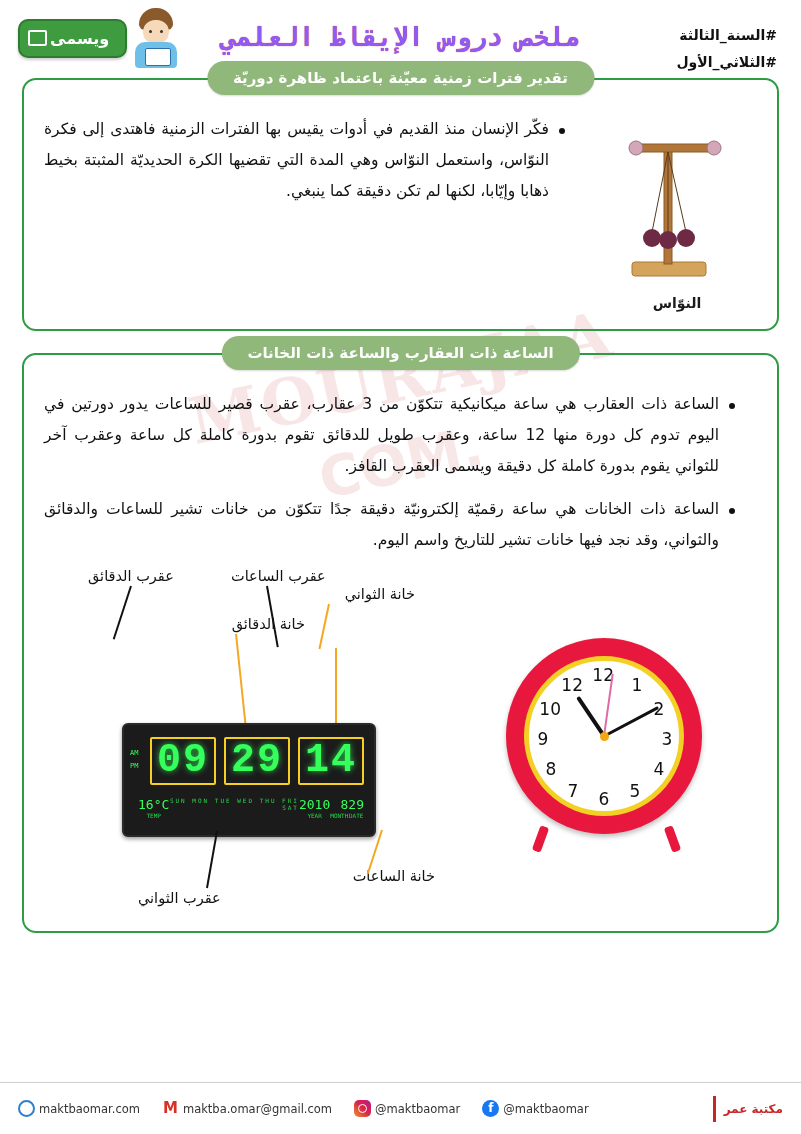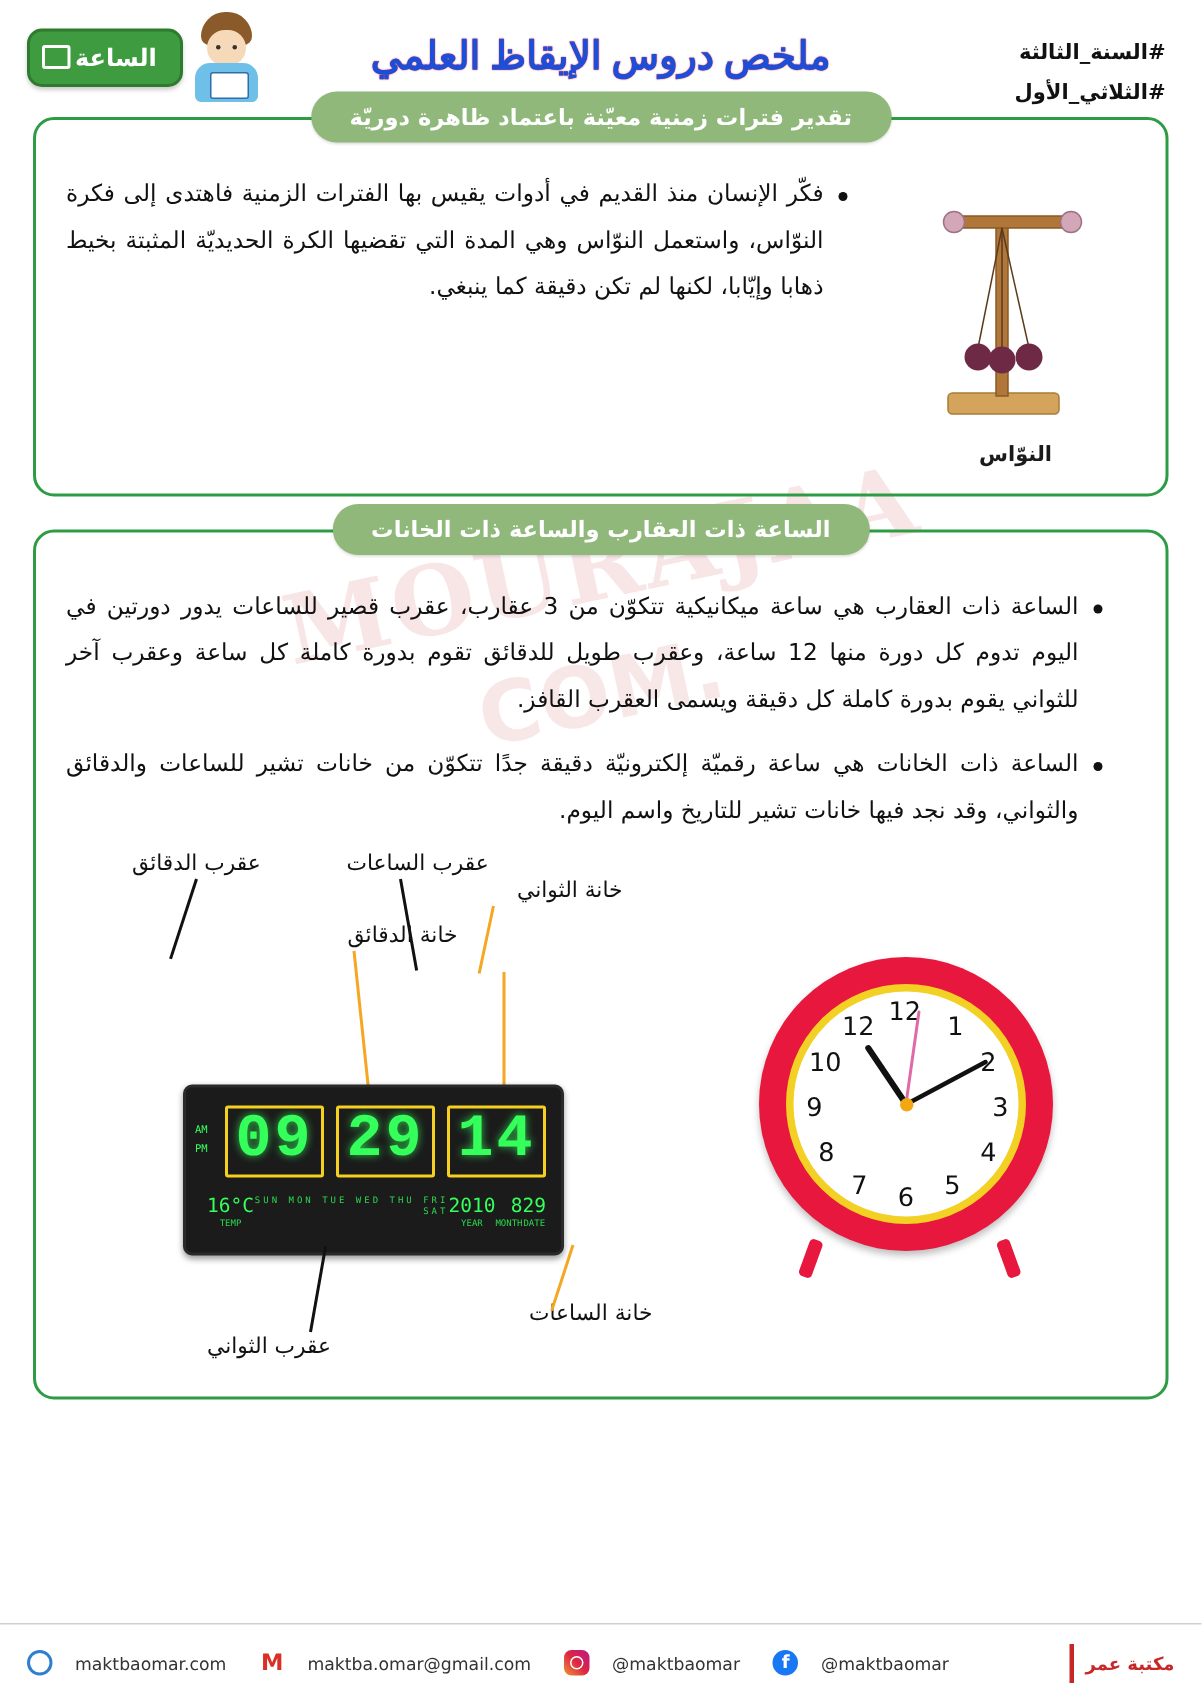--- a/index.html
+++ b/index.html
@@ -27,22 +27,22 @@
   }
 
   
   .header{position:relative;height:78px;}
   .hashtags{
     position:absolute;right:24px;top:22px;text-align:right;
     font-size:14px;font-weight:bold;color:#111;line-height:1.9;
   }
   .main-title{
     position:absolute;left:0;right:0;top:22px;text-align:center;
-    font-size:26px;font-weight:bold;color:#1d4ed8;
-    font-family:Liberation Serif, serif;
+    font-size:26px;font-weight:bold;color:#8b5cf6;
+    font-family:Liberation Mono, monospace;
     text-shadow:0 0 1px #e0112b;
   }
   .badge-wrap{position:absolute;left:18px;top:8px;display:flex;align-items:center;gap:4px;}
   .badge{
     background:#3f9b3f;color:#fff;border:2px solid #2e7a2e;border-radius:10px;
     padding:8px 16px 8px 30px;font-size:16px;font-weight:bold;position:relative;
     box-shadow:0 2px 3px rgba(0,0,0,.2);
   }
   .badge .book{
     position:absolute;left:8px;top:50%;transform:translateY(-50%);
@@ -137,21 +137,21 @@
   .foot{position:absolute;width:9px;height:26px;background:#e8173d;border-radius:3px;}
 
   
   .footer{
     position:absolute;left:0;right:0;bottom:0;height:52px;
     border-top:1px solid #cfcfcf;display:flex;align-items:center;
     justify-content:space-between;padding:0 18px;box-sizing:border-box;
     direction:ltr;
   }
   .f-left{display:flex;align-items:center;gap:22px;font-size:11.5px;color:#333;}
-  .f-item{display:flex;align-items:center;gap:15px;}
+  .f-item{display:flex;align-items:center;gap:4px;}
   .f-ico{width:17px;height:17px;border-radius:4px;display:inline-block;flex:none;}
   .ico-globe{border:2px solid #2f7fd0;border-radius:50%;box-sizing:border-box;}
   .ico-gmail{color:#d93025;font-weight:bold;font-size:15px;line-height:17px;text-align:center;}
   .ico-ig{background:linear-gradient(45deg,#f09433,#dc2743,#bc1888);border-radius:5px;position:relative;}
   .ico-ig:after{content:"";position:absolute;left:4px;top:4px;width:7px;height:7px;border:1.5px solid #fff;border-radius:50%;}
   .ico-fb{background:#1877f2;border-radius:50%;color:#fff;font-weight:bold;font-size:12px;text-align:center;line-height:17px;}
   .f-right{display:flex;align-items:center;gap:8px;}
   .f-right .bar{width:3px;height:26px;background:#c62828;}
   .f-right .brand{font-size:12px;color:#c62828;font-weight:bold;direction:rtl;}
 </style>
@@ -173,21 +173,21 @@
       <div class="avatar">
         <div class="hair"></div>
           <div class="face"></div>
         <div class="eye l"></div>
           <div class="eye r"></div>
         <div class="body"></div>
           <div class="book2"></div>
       </div>
       <div class="badge">
         <span class="book"></span>
-        <span>الساعة</span>
+        <span>ويسمى</span>
       </div>
     </div>
   </div>
 
   <div class="card">
     <div class="pill">تقدير فترات زمنية معيّنة باعتماد ظاهرة دوريّة</div>
     <div class="sec1-body">
       <div class="pendulum-fig">
         <svg width="150" height="165" viewBox="0 0 150 165">
           <rect x="30" y="140" width="74" height="14" rx="3" fill="#d4a45c" stroke="#a87b36"></rect>

